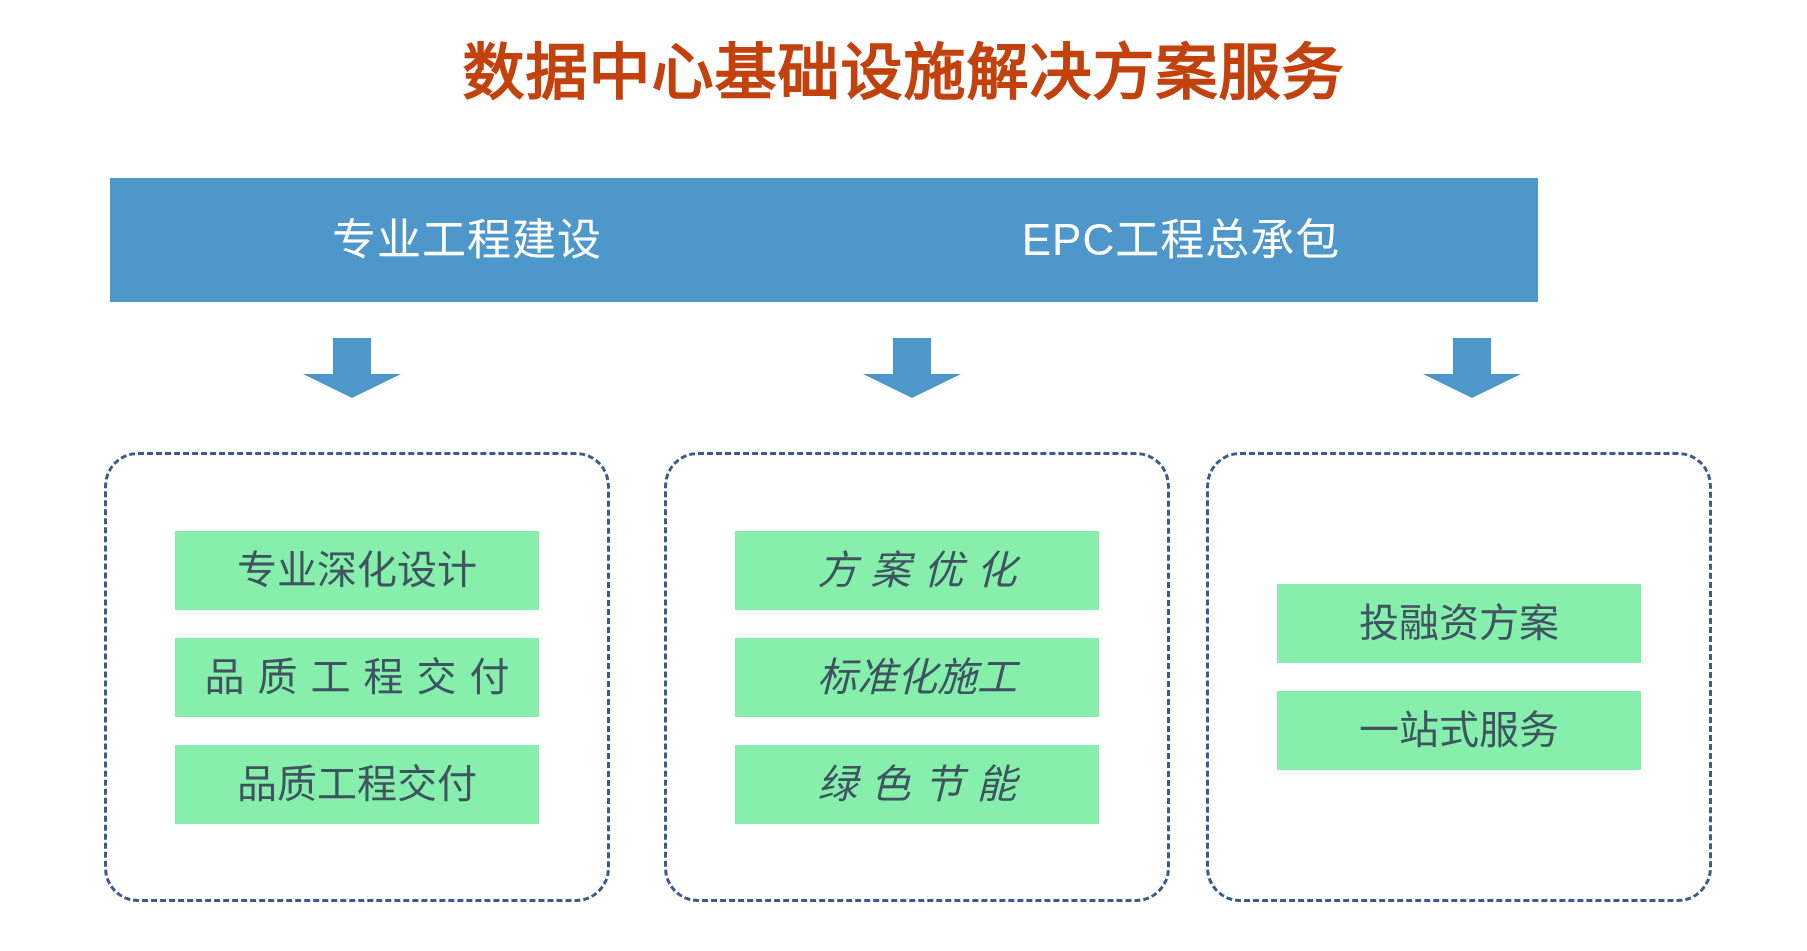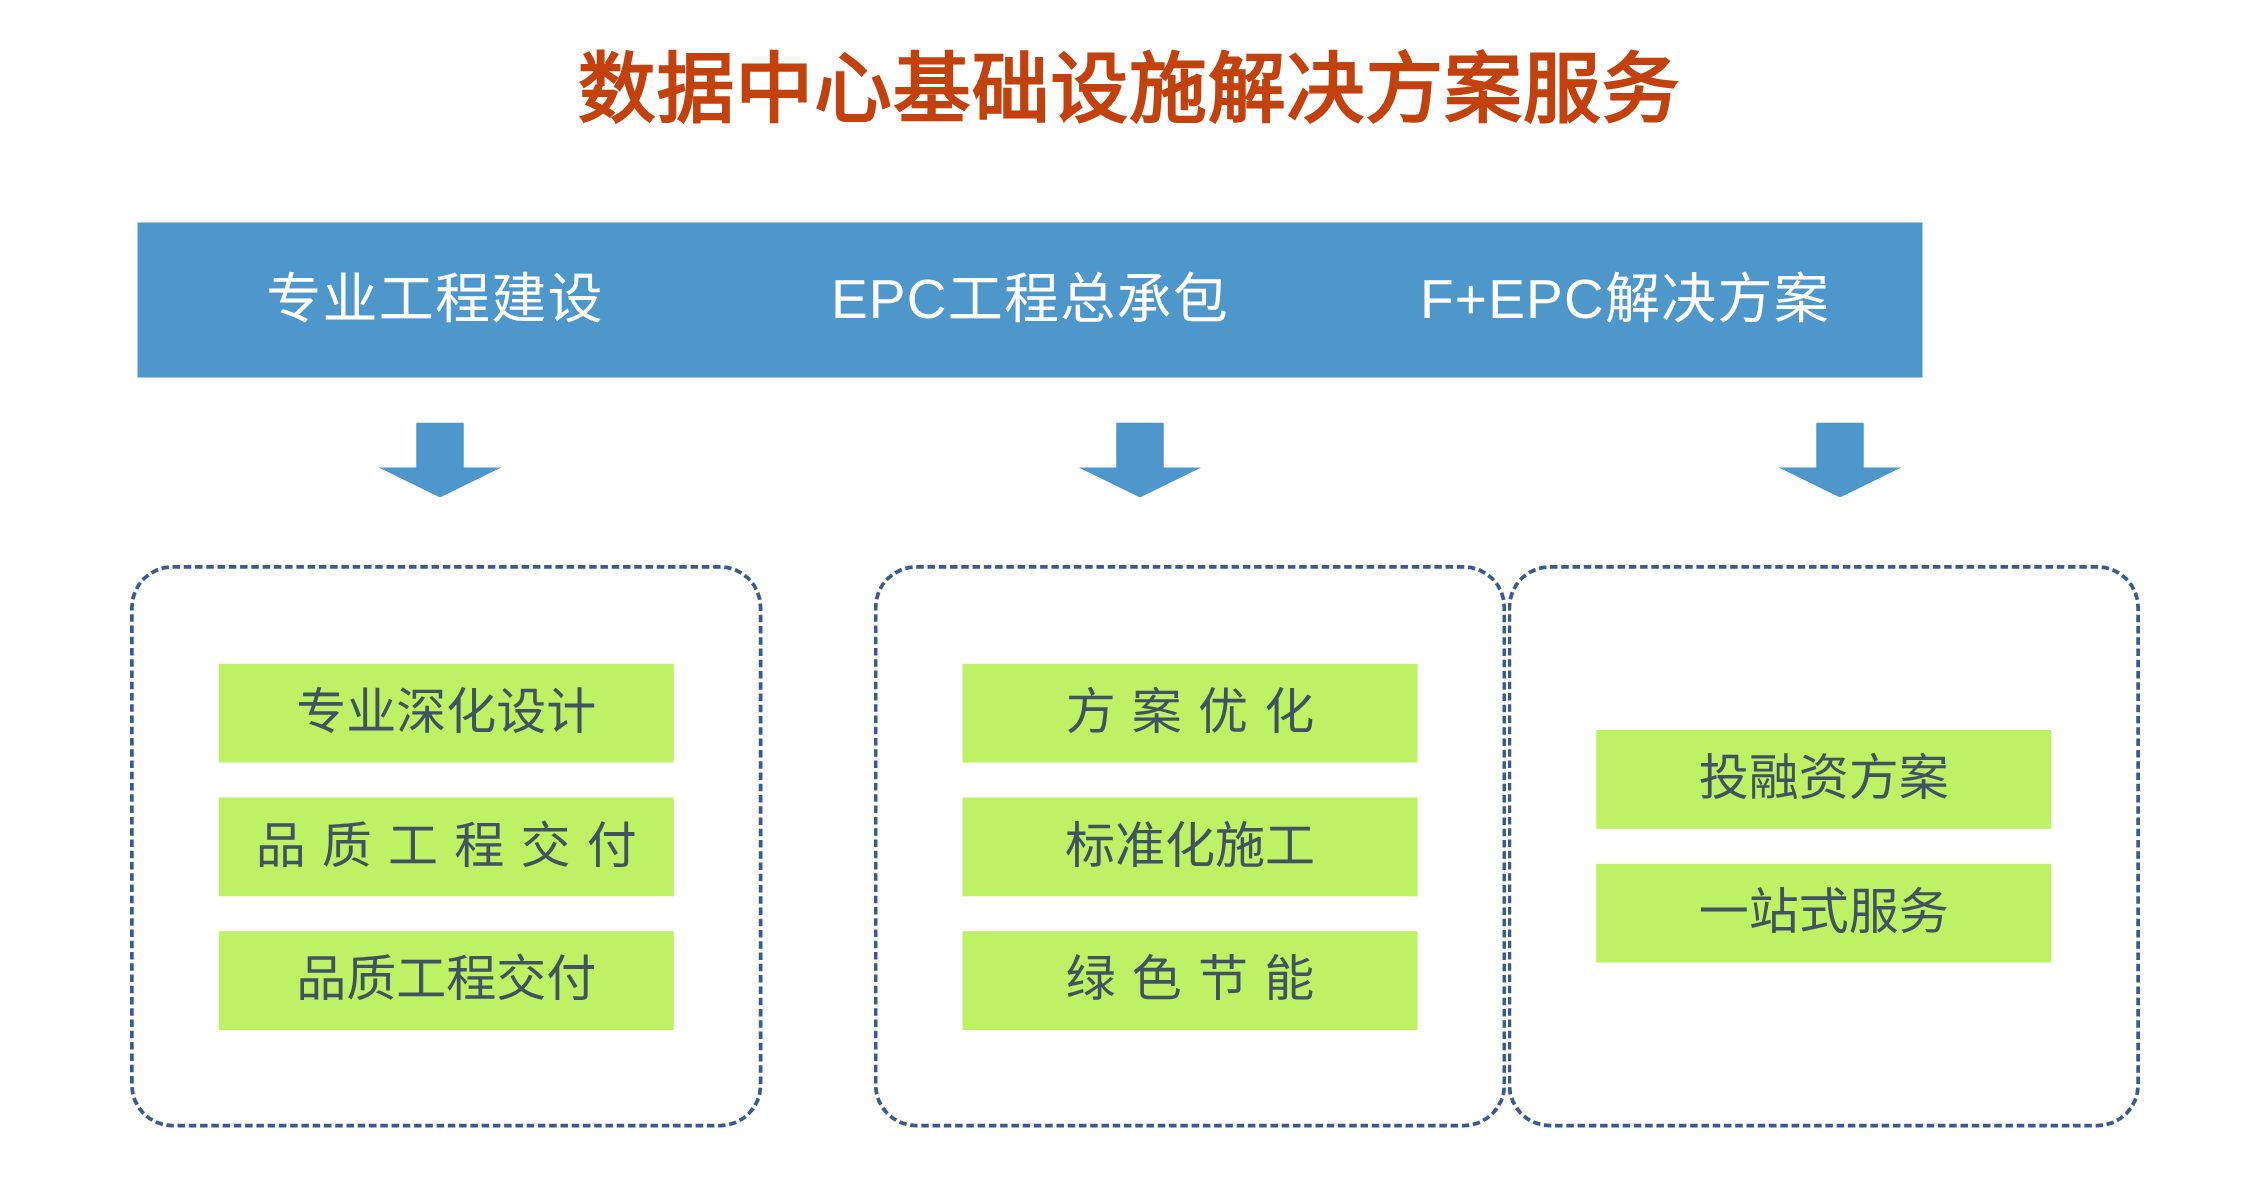--- a/index.html
+++ b/index.html
@@ -79,27 +79,27 @@
     border: 3px dashed #3b5a8f;
     border-radius: 34px;
     background: transparent;
     display: flex;
     flex-direction: column;
     align-items: center;
     justify-content: center;
     gap: 28px;
   }
   .group-1 { left: 104px; }
-  .group-2 { left: 699px; }
+  .group-2 { left: 664px; font-style: italic; }
   .group-3 { left: 1206px; }
 
   .item-chip {
     width: 364px;
     height: 79px;
-    background: #bef264;
+    background: #86efac;
     display: flex;
     align-items: center;
     justify-content: center;
     color: #3f5360;
     font-size: 40px;
     line-height: 79px;
     font-weight: 400;
     white-space: nowrap;
   }
   .item-chip.spaced { letter-spacing: 13px; text-indent: 13px; }
@@ -107,21 +107,20 @@
 </head>
 <body>
 
 <div id="stage">
 
   <div class="page-title">数据中心基础设施解决方案服务</div>
 
   <div class="header-band">
     <div class="header-cell">专业工程建设</div>
     <div class="header-cell">EPC工程总承包</div>
-    <div class="header-cell">F+EPC解决方案</div>
   </div>
 
   <div class="arrow arrow-1">
     <svg viewBox="0 0 98 60" xmlns="http://www.w3.org/2000/svg" aria-hidden="true">
       <polygon points="30,0 68,0 68,36 98,36 49,60 0,36 30,36" fill="#4d97ca"></polygon>
     </svg>
   </div>
   <div class="arrow arrow-2">
     <svg viewBox="0 0 98 60" xmlns="http://www.w3.org/2000/svg" aria-hidden="true">
       <polygon points="30,0 68,0 68,36 98,36 49,60 0,36 30,36" fill="#4d97ca"></polygon>

